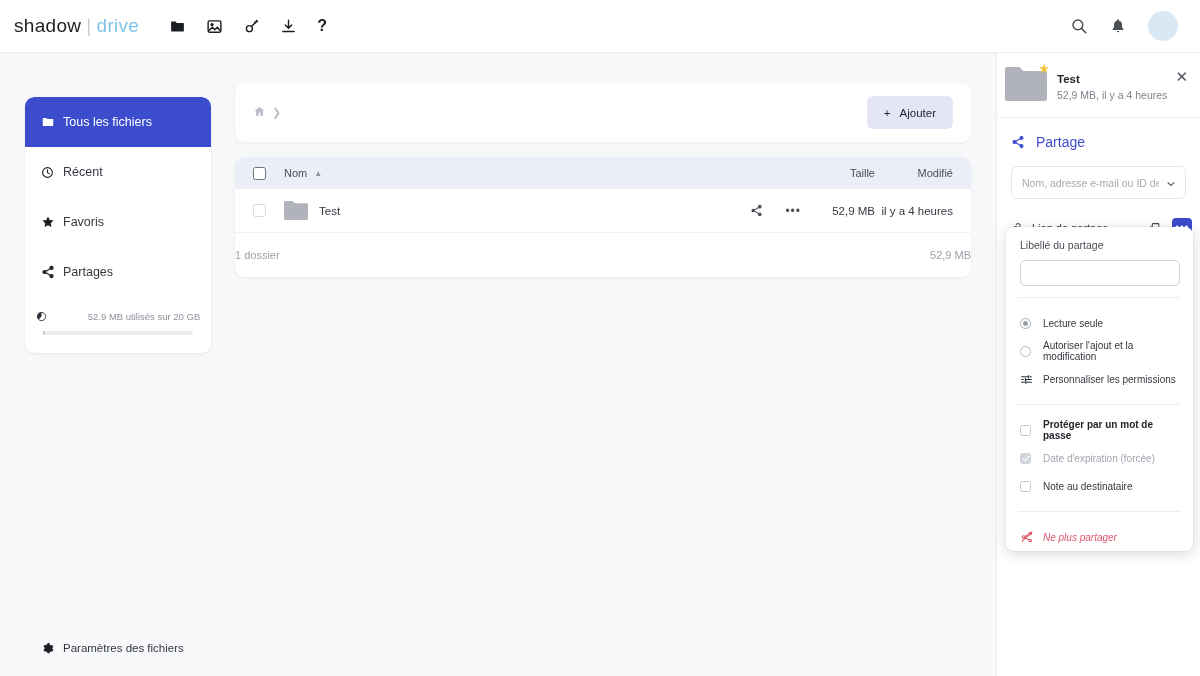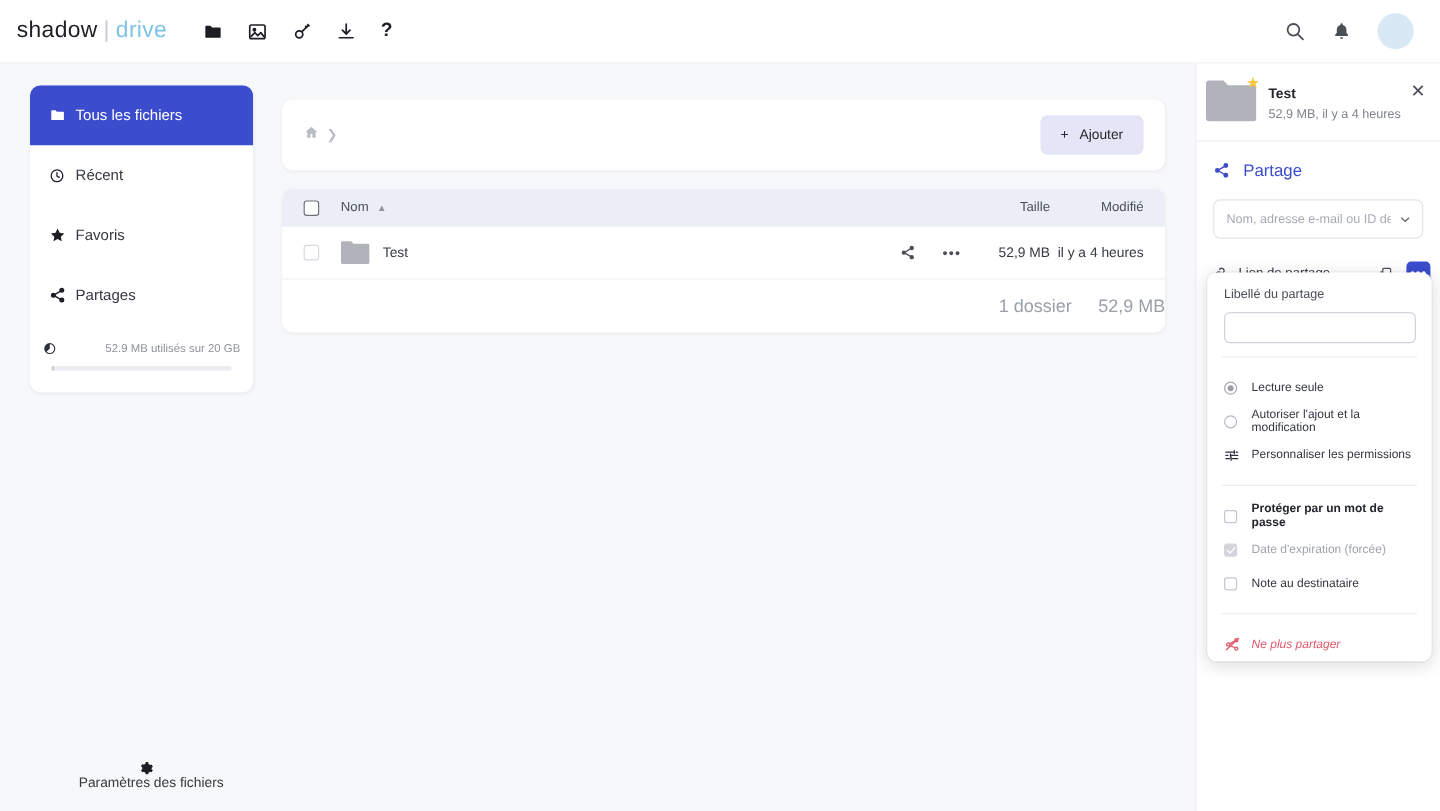--- a/index.html
+++ b/index.html
@@ -23,41 +23,41 @@
   .logo .bar { color: #c9ccd2; margin: 0 5px; font-weight: 300; }
   .logo .drive { color: #7fc4e8; font-weight: 400; }
   .topnav { display: flex; align-items: center; gap: 20px; margin-left: 30px; }
   .topnav .ic { color: #1b1e22; display: flex; align-items: center; cursor: pointer; }
   .topright { margin-left: auto; display: flex; align-items: center; gap: 22px; margin-right: 22px; }
   .topright .ic { color: #4a4f56; cursor: pointer; display: flex; }
   .avatar { width: 30px; height: 30px; border-radius: 50%; background: #d8e8f5; }
 
   
   .sidebar {
-    position: absolute; left: 25px; top: 71px; width: 186px;
+    position: absolute; left: 25px; top: 97px; width: 186px;
     background: #ffffff; border-radius: 9px; overflow: hidden;
     box-shadow: 0 1px 3px rgba(30,35,45,.07);
   }
   .side-item {
     display: flex; align-items: center; height: 50px; padding-left: 16px;
     font-size: 12.5px; color: #33383f; cursor: pointer;
   }
   .side-item .si-ic { width: 22px; display: flex; align-items: center; color: #1c1f24; }
   .side-item.active { background: #3b4ccd; color: #ffffff; border-radius: 9px 9px 0 0; }
   .side-item.active .si-ic { color: #ffffff; }
   .storage { padding: 14px 18px 18px 18px; }
   .storage-row { display: flex; align-items: center; gap: 7px; justify-content: center; }
   .storage-row .st-ic { color: #2b3038; display: flex; }
   .storage-txt { font-size: 9.5px; color: #8d939c; white-space: nowrap; margin-left: 34px; }
   .storage-bar { margin-top: 9px; height: 4px; border-radius: 3px; background: #ebedf1; position: relative; }
   .storage-bar i { position: absolute; left: 0; top: 0; height: 100%; width: 1.2%; background: #c9ccd2; border-radius: 3px; }
   .side-settings {
     position: absolute; left: 25px; top: 634px; width: 186px;
     display: flex; align-items: center; padding-left: 16px; height: 28px;
-    font-size: 11.5px; color: #33383f; cursor: pointer; flex-direction: column;
+    font-size: 11.5px; color: #33383f; cursor: pointer;
   }
   .side-settings .si-ic { width: 22px; display: flex; color: #1c1f24; }
 
   
   .main { position: absolute; left: 235px; top: 83px; width: 736px; }
   .crumbbar {
     background: #ffffff; border-radius: 9px; height: 59px;
     display: flex; align-items: center; padding: 0 18px;
     box-shadow: 0 1px 3px rgba(30,35,45,.06);
   }
@@ -85,22 +85,22 @@
   .trow {
     display: flex; align-items: center; height: 44px; padding: 0 18px;
     font-size: 11.5px; color: #343941; border-bottom: 1px solid #f1f2f5;
   }
   .folder-ic { margin-left: 18px; display: flex; }
   .trow .fname { margin-left: 11px; }
   .row-actions { margin-left: auto; display: flex; align-items: center; gap: 22px; color: #4a4f57; }
   .td-size { width: 74px; text-align: right; font-size: 11.5px; }
   .td-mod { width: 78px; text-align: right; font-size: 11.5px; }
   .tfoot {
-    height: 44px; display: flex; align-items: center; justify-content: flex-end;
-    gap: 22px; font-size: 15px; color: #9aa0a8;
+    height: 44px; display: flex; align-items: center; justify-content: space-between;
+    gap: 22px; font-size: 11px; color: #9aa0a8;
   }
 
   
   .rpanel {
     position: absolute; left: 996px; top: 53px; width: 204px; height: 623px;
     background: #ffffff; border-left: 1px solid #eceef2;
   }
   .rp-head { display: flex; align-items: flex-start; padding: 12px 12px 0 8px; }
   .rp-folder { position: relative; width: 42px; height: 38px; flex: none; }
   .rp-star { position: absolute; right: -3px; top: -4px; color: #f5c53d; font-size: 13px; }

